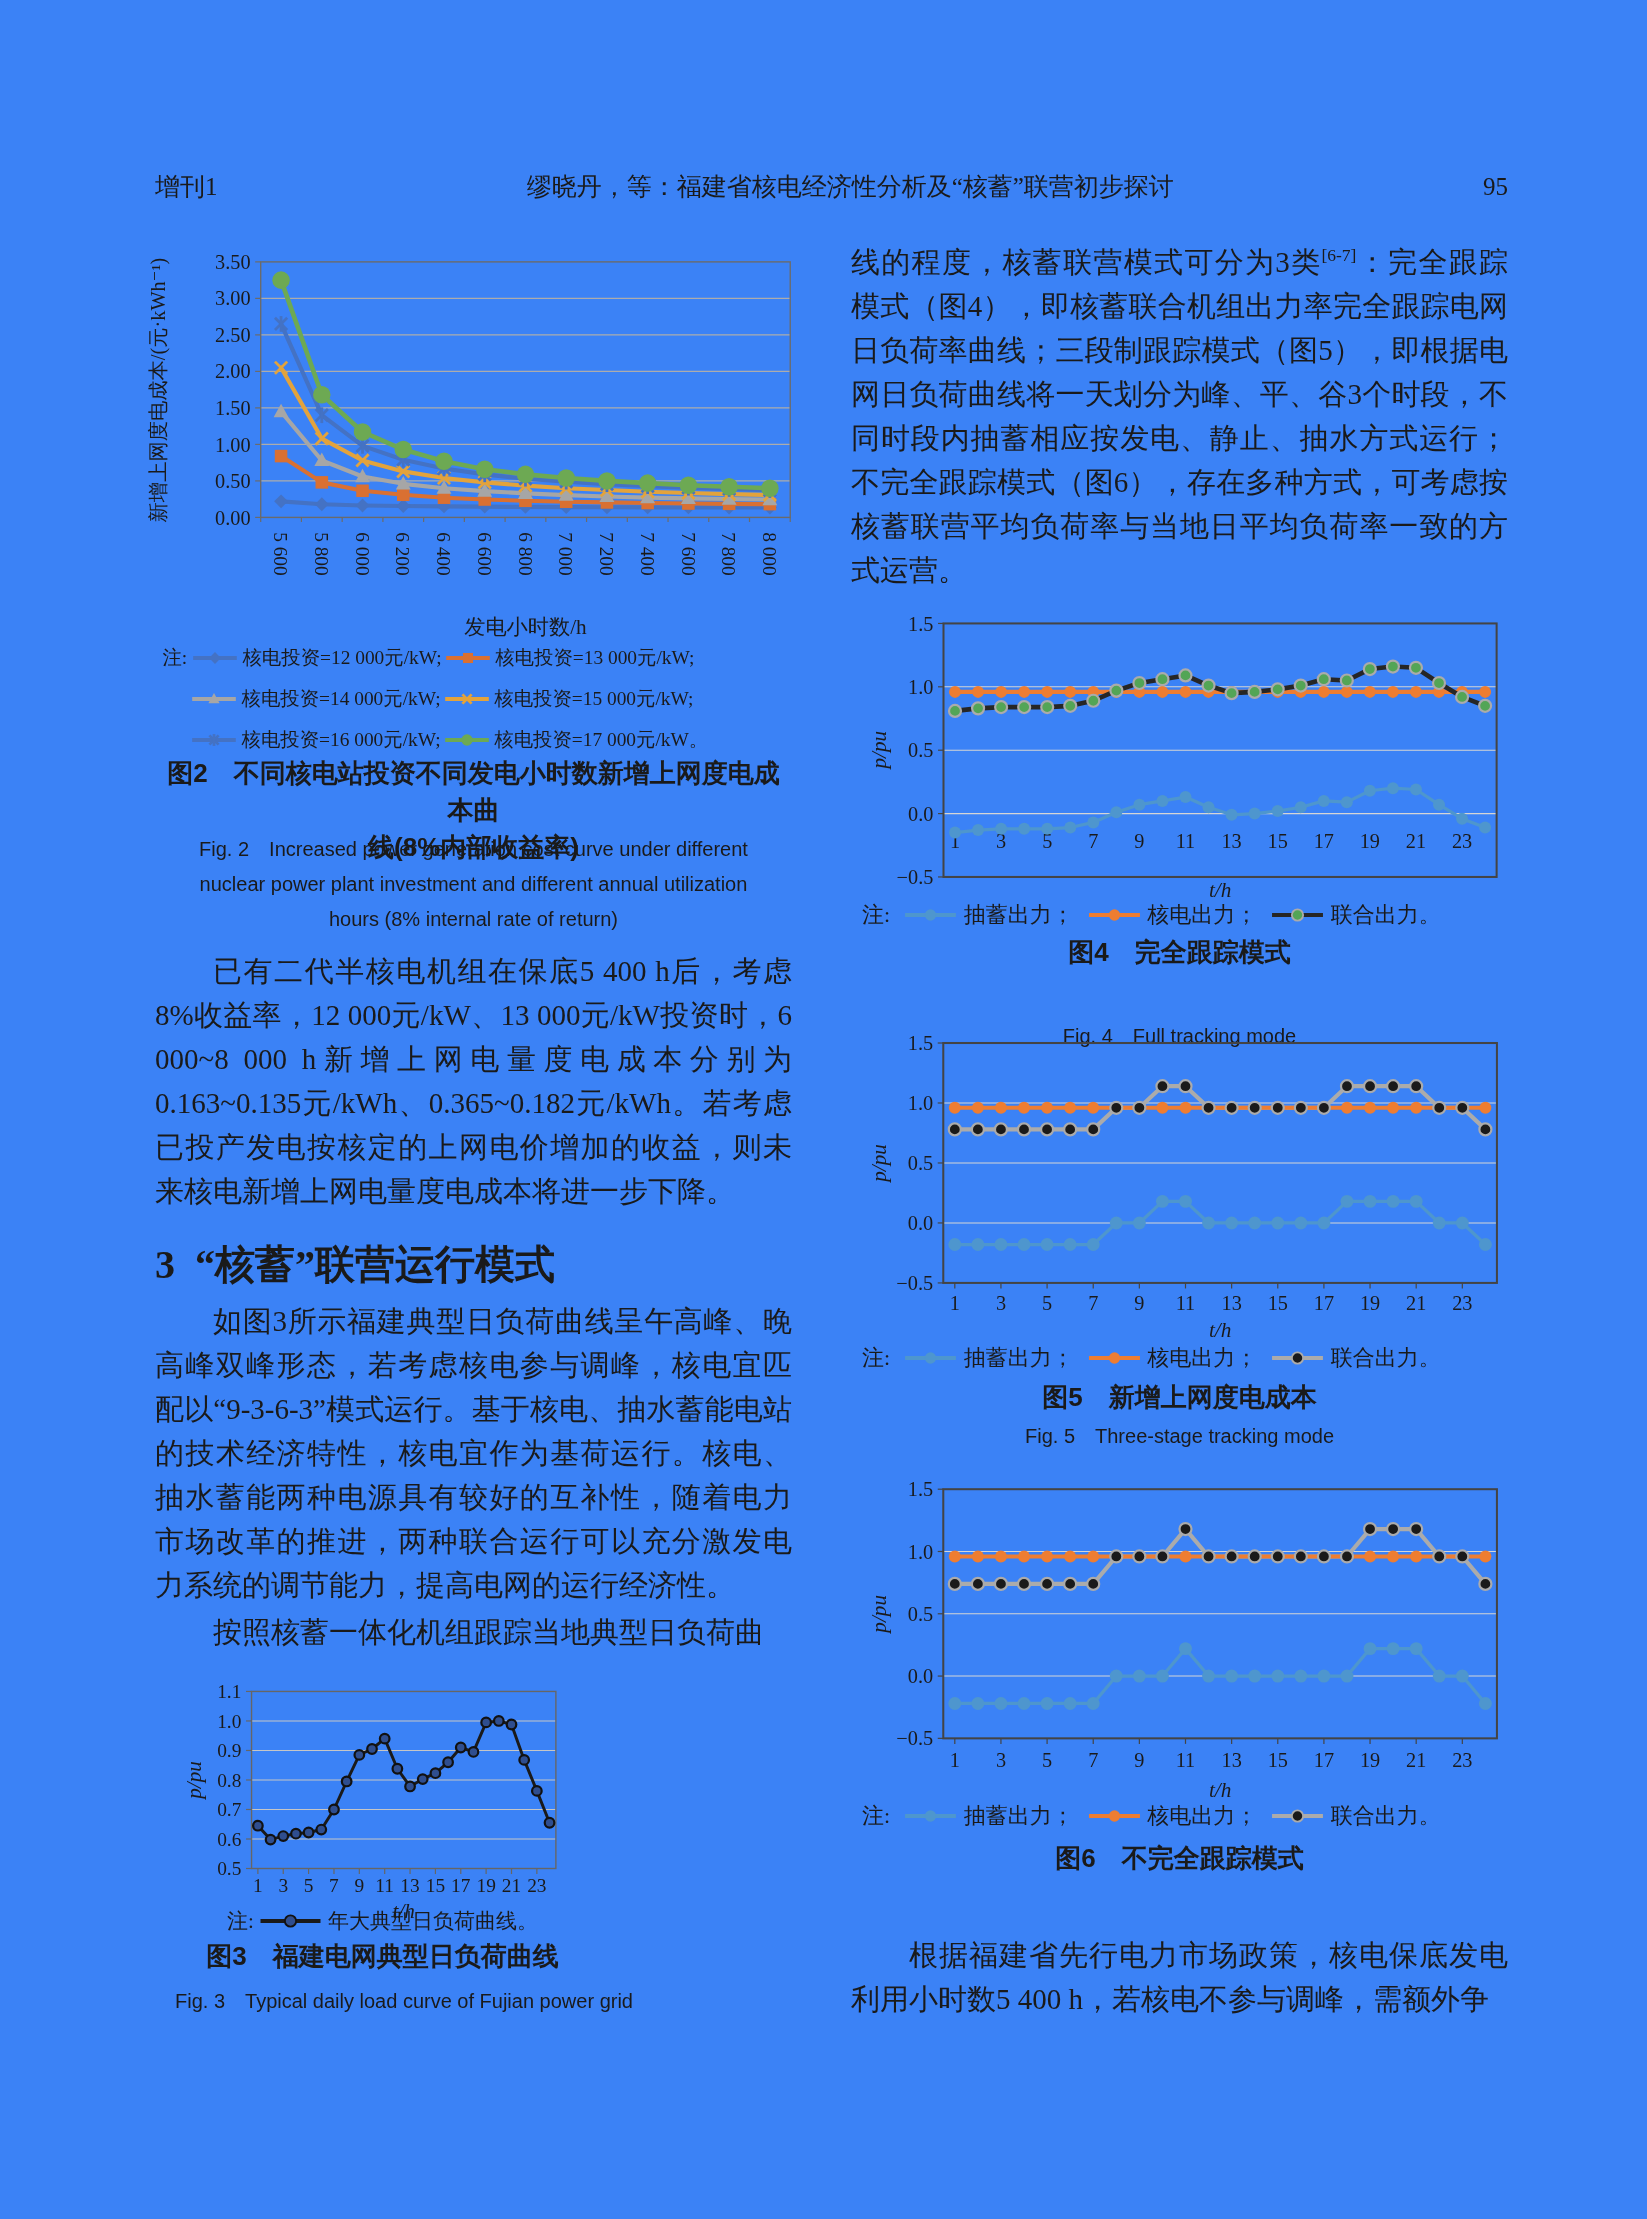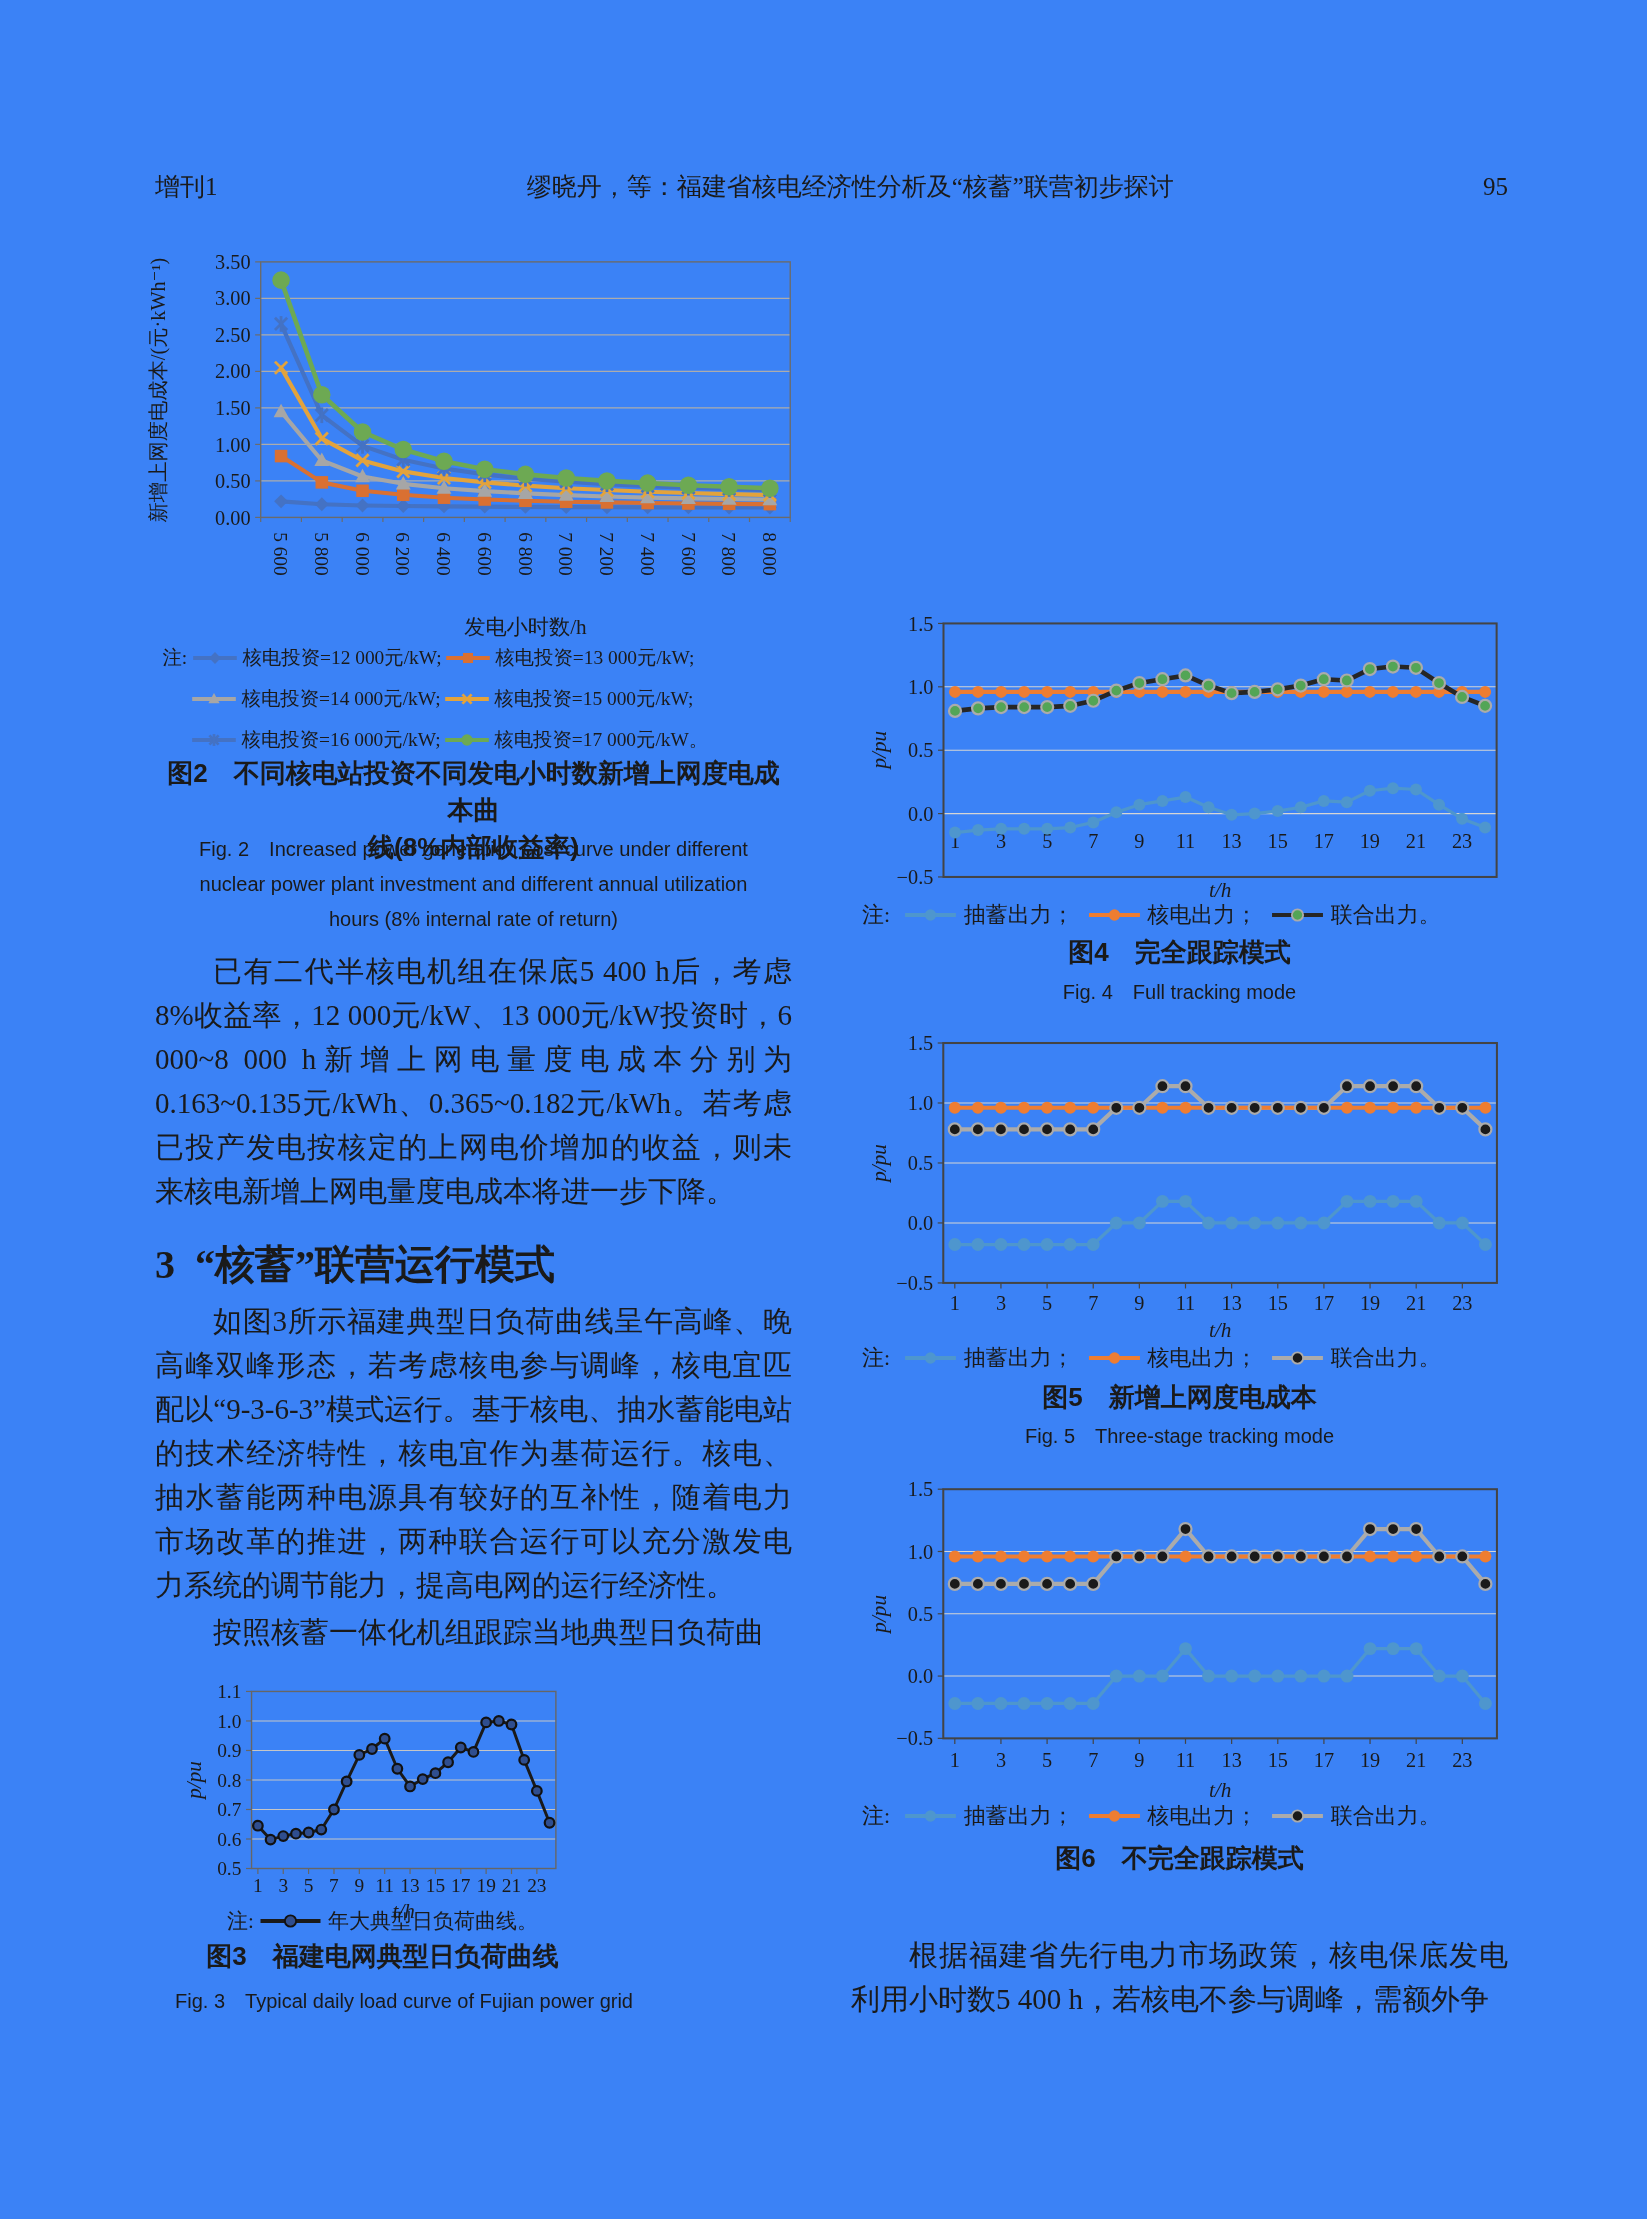--- a/index.html
+++ b/index.html
@@ -375,20 +375,23 @@
         <svg width="65" height="20" viewBox="0 0 70 22">
           <line x1="2" y1="11" x2="68" y2="11" stroke="#1A1A1A" stroke-width="4.2"></line>
           <circle cx="35" cy="11" r="6.2" fill="#2F4E8F" stroke="#111111" stroke-width="2"></circle>
         </svg>
       </span>
     <span class="ltext">年大典型日负荷曲线。</span>
   </div>
   <div class="abs capzh" style="left:175px;top:1938px;width:415px;">图3　福建电网典型日负荷曲线</div>
   <div class="abs capen" style="left:175px;top:1984px;width:415px;">Fig. 3　Typical daily load curve of Fujian power grid</div>
 
+  <div class="abs para" style="left:851px;top:240px;width:657px;">
+    <span>线的程度，核蓄联营模式可分为3类</span><sup>[6-7]</sup><span>：完全跟踪模式（图4），即核蓄联合机组出力率完全跟踪电网日负荷率曲线；三段制跟踪模式（图5），即根据电网日负荷曲线将一天划分为峰、平、谷3个时段，不同时段内抽蓄相应按发电、静止、抽水方式运行；不完全跟踪模式（图6），存在多种方式，可考虑按核蓄联营平均负荷率与当地日平均负荷率一致的方式运营。</span>
+  </div>
 
   <div class="chart" id="ch-fig4" style="left:851px;top:605px;"><svg width="657" height="295" viewBox="0 0 712 320">
         <line x1="100" y1="226.25" x2="700" y2="226.25" stroke="#D5D5D5" stroke-width="1.2"></line>
         <line x1="100" y1="157.5" x2="700" y2="157.5" stroke="#D5D5D5" stroke-width="1.2"></line>
         <line x1="100" y1="88.75" x2="700" y2="88.75" stroke="#D5D5D5" stroke-width="1.2"></line>
         <rect x="100" y="20" width="600" height="275" fill="none" stroke="#444" stroke-width="2.2"></rect>
         <line x1="94" y1="295" x2="100" y2="295" stroke="#444" stroke-width="1.3"></line>
         <text x="89" y="295" font-family="&quot;Liberation Serif&quot;,&quot;DejaVu Serif&quot;,serif" font-size="22" fill="#1a1a1a" text-anchor="end" dy="0.35em">−0.5</text>
         <line x1="94" y1="226.25" x2="100" y2="226.25" stroke="#444" stroke-width="1.3"></line>
         <text x="89" y="226.25" font-family="&quot;Liberation Serif&quot;,&quot;DejaVu Serif&quot;,serif" font-size="22" fill="#1a1a1a" text-anchor="end" dy="0.35em">0.0</text>
@@ -506,21 +509,21 @@
     <span class="ltext">核电出力；</span>
     <span class="mk">
         <svg width="55" height="20" viewBox="0 0 60 22">
           <line x1="2" y1="11" x2="58" y2="11" stroke="#262626" stroke-width="4.2"></line>
           <circle cx="30" cy="11" r="6.2" fill="#53A556" stroke="#ABABAB" stroke-width="2"></circle>
         </svg>
       </span>
     <span class="ltext">联合出力。</span>
   </div>
   <div class="abs capzh" style="left:851px;top:934px;width:657px;">图4　完全跟踪模式</div>
-  <div class="abs capen" style="left:851px;top:975px;width:657px;">Fig. 4　Full tracking mode</div>
+  <div class="abs capen" style="left:851px;top:1019px;width:657px;">Fig. 4　Full tracking mode</div>
 
   <div class="chart" id="ch-fig5" style="left:851px;top:1019px;"><svg width="657" height="323" viewBox="0 0 712 350">
         <line x1="100" y1="221" x2="700" y2="221" stroke="#D5D5D5" stroke-width="1.2"></line>
         <line x1="100" y1="156" x2="700" y2="156" stroke="#D5D5D5" stroke-width="1.2"></line>
         <line x1="100" y1="91" x2="700" y2="91" stroke="#D5D5D5" stroke-width="1.2"></line>
         <rect x="100" y="26" width="600" height="260" fill="none" stroke="#444" stroke-width="2.2"></rect>
         <line x1="94" y1="286" x2="100" y2="286" stroke="#444" stroke-width="1.3"></line>
         <text x="89" y="286" font-family="&quot;Liberation Serif&quot;,&quot;DejaVu Serif&quot;,serif" font-size="22" fill="#1a1a1a" text-anchor="end" dy="0.35em">−0.5</text>
         <line x1="94" y1="221" x2="100" y2="221" stroke="#444" stroke-width="1.3"></line>
         <text x="89" y="221" font-family="&quot;Liberation Serif&quot;,&quot;DejaVu Serif&quot;,serif" font-size="22" fill="#1a1a1a" text-anchor="end" dy="0.35em">0.0</text>

